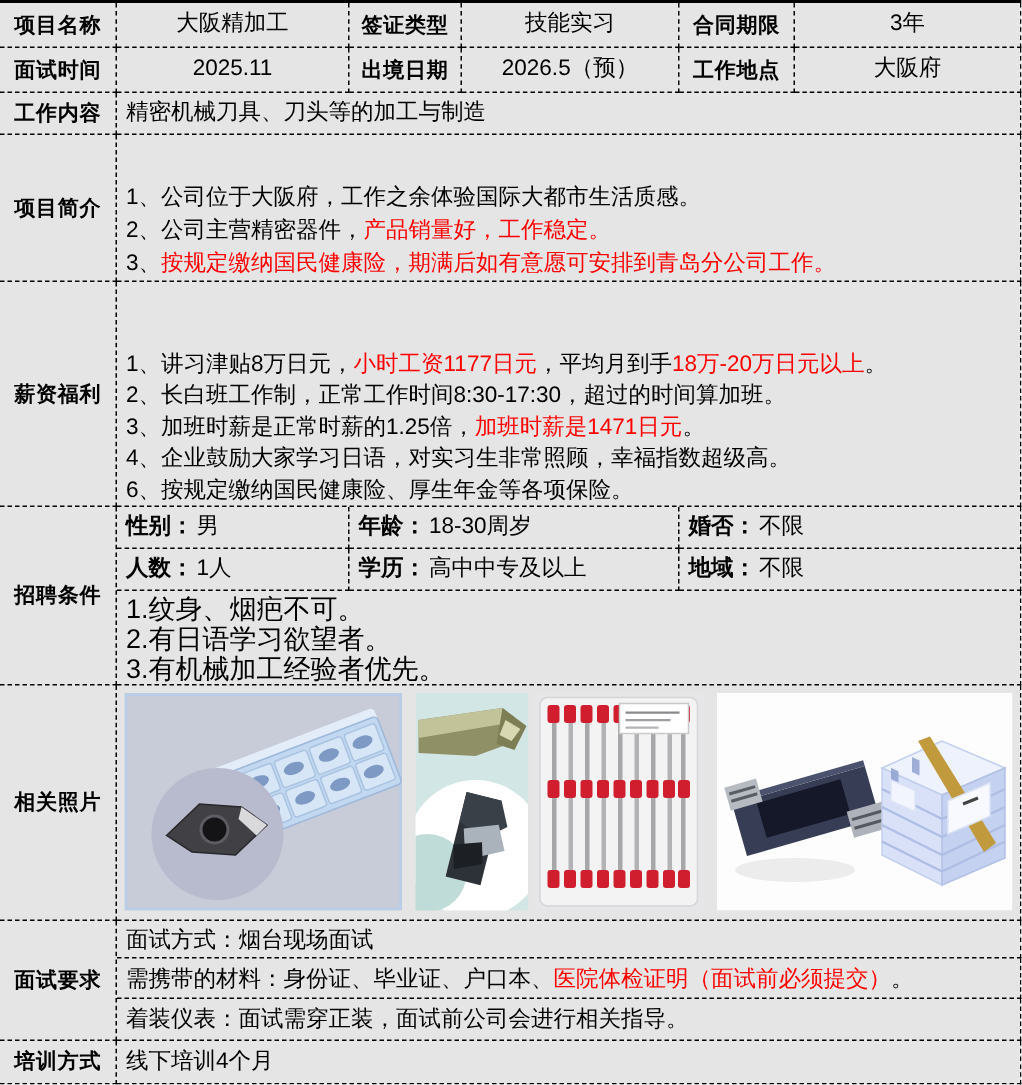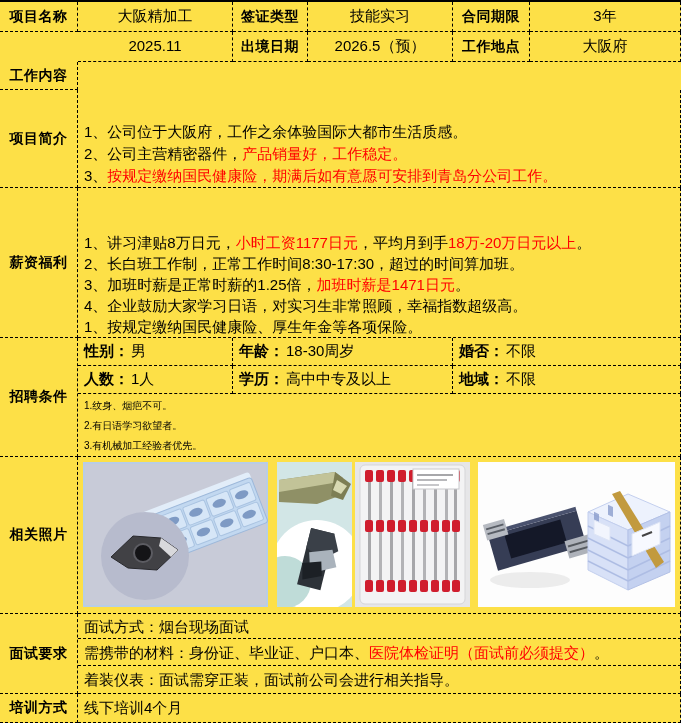--- a/index.html
+++ b/index.html
@@ -3,77 +3,79 @@
 <meta charset="utf-8">
 <style>
   html,body{margin:0;padding:0;background:#fff;}
   body{font-family:"Liberation Sans","DejaVu Sans",sans-serif;color:#000;}
   .tbl{
     position:relative;width:681px;height:723px;box-sizing:border-box;
     display:grid;
     grid-template-columns:78px 155px 75px 145px 77px 151px;
     grid-template-rows:30px 30px 28px 98px 150px 28px 28px 63px 157px 25px 27px 28px 29px;
     border-top:2px solid #000;
-    background:#fde047;
+    background:#e5e5e5;
   }
   .c{
     box-sizing:border-box;
     border-right:1px dashed #000;
     border-bottom:1px dashed #000;
     display:flex;align-items:center;overflow:hidden;
     font-size:15px;line-height:1.25;
   }
   .lbl{font-weight:bold;justify-content:center;text-align:center;font-size:14px;letter-spacing:0.5px;}
   .val{justify-content:center;text-align:center;}
   .lft{padding-left:6px;}
   .block{flex-direction:column;align-items:flex-start;justify-content:flex-end;padding-left:6px;}
   .ln{white-space:nowrap;line-height:21px;}
-  .ln-sm{white-space:nowrap;line-height:20px;font-size:10px;}
+  .ln-sm{white-space:nowrap;line-height:20px;font-size:18px;}
   .seg-r{color:#FF0000;}
   .seg-rb{color:#FF0000;font-weight:normal;}
   .b{font-weight:bold;}
   .pair .b{margin-right:2px;}
   .photos{position:relative;display:block;}
   .photo{position:absolute;top:5px;height:145px;}
   svg{display:block;}
 </style>
 </head>
 <body>
 
 <div class="tbl">
 
   <div class="c lbl" style="grid-area:1/1/2/2">项目名称</div>
   <div class="c val" style="grid-area:1/2/2/3">大阪精加工</div>
   <div class="c lbl" style="grid-area:1/3/2/4">签证类型</div>
   <div class="c val" style="grid-area:1/4/2/5">技能实习</div>
   <div class="c lbl" style="grid-area:1/5/2/6">合同期限</div>
   <div class="c val" style="grid-area:1/6/2/7">3年</div>
 
+  <div class="c lbl" style="grid-area:2/1/3/2">面试时间</div>
   <div class="c val" style="grid-area:2/2/3/3">2025.11</div>
   <div class="c lbl" style="grid-area:2/3/3/4">出境日期</div>
   <div class="c val" style="grid-area:2/4/3/5">2026.5（预）</div>
   <div class="c lbl" style="grid-area:2/5/3/6">工作地点</div>
   <div class="c val" style="grid-area:2/6/3/7">大阪府</div>
 
   <div class="c lbl" style="grid-area:3/1/4/2">工作内容</div>
+  <div class="c lft" style="grid-area:3/2/4/7">精密机械刀具、刀头等的加工与制造</div>
 
   <div class="c lbl" style="grid-area:4/1/5/2">项目简介</div>
   <div class="c block" style="grid-area:4/2/5/7">
     <div class="ln" style="line-height:22px"><span>1、公司位于大阪府，工作之余体验国际大都市生活质感。</span></div>
     <div class="ln" style="line-height:22px"><span>2、公司主营精密器件，</span><span class="seg-r">产品销量好，工作稳定。</span></div>
     <div class="ln" style="line-height:22px"><span>3、</span><span class="seg-r">按规定缴纳国民健康险，期满后如有意愿可安排到青岛分公司工作。</span></div>
   </div>
 
   <div class="c lbl" style="grid-area:5/1/6/2">薪资福利</div>
   <div class="c block" style="grid-area:5/2/6/7">
     <div class="ln"><span>1、讲习津贴8万日元，</span><span class="seg-rb">小时工资1177日元</span><span>，平均月到手</span><span class="seg-rb">18万-20万日元以上</span><span>。</span></div>
     <div class="ln"><span>2、长白班工作制，正常工作时间8:30-17:30，超过的时间算加班。</span></div>
     <div class="ln"><span>3、加班时薪是正常时薪的1.25倍，</span><span class="seg-rb">加班时薪是1471日元</span><span>。</span></div>
     <div class="ln"><span>4、企业鼓励大家学习日语，对实习生非常照顾，幸福指数超级高。</span></div>
-    <div class="ln"><span>1、按规定缴纳国民健康险、厚生年金等各项保险。</span></div>
+    <div class="ln"><span>6、按规定缴纳国民健康险、厚生年金等各项保险。</span></div>
   </div>
 
   <div class="c lbl" style="grid-area:6/1/9/2">招聘条件</div>
 
   <div class="c lft pair" style="grid-area:6/2/7/3">
     <span class="b">性别：</span>
     <span>男</span>
   </div>
   <div class="c lft pair" style="grid-area:6/3/7/5">
     <span class="b">年龄：</span>

